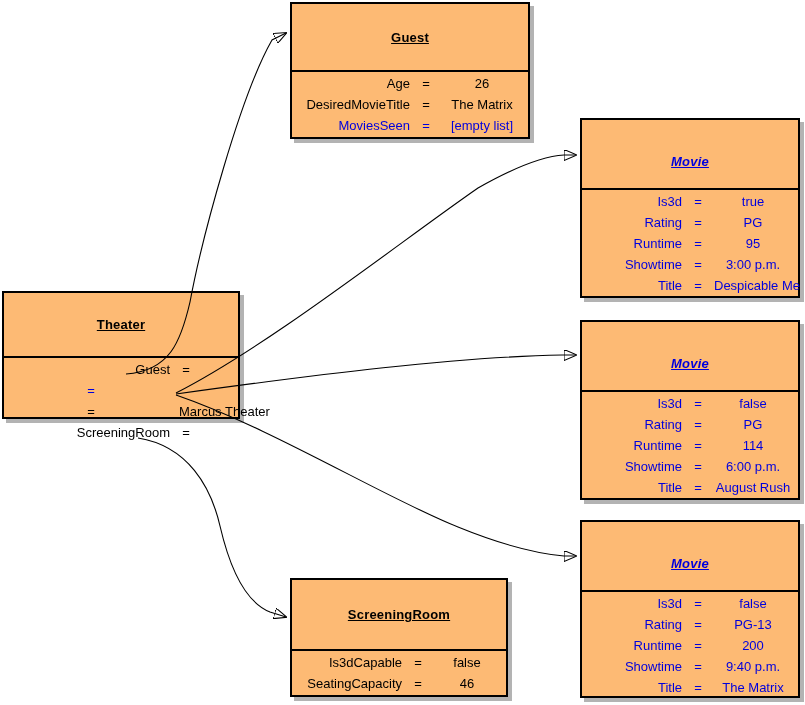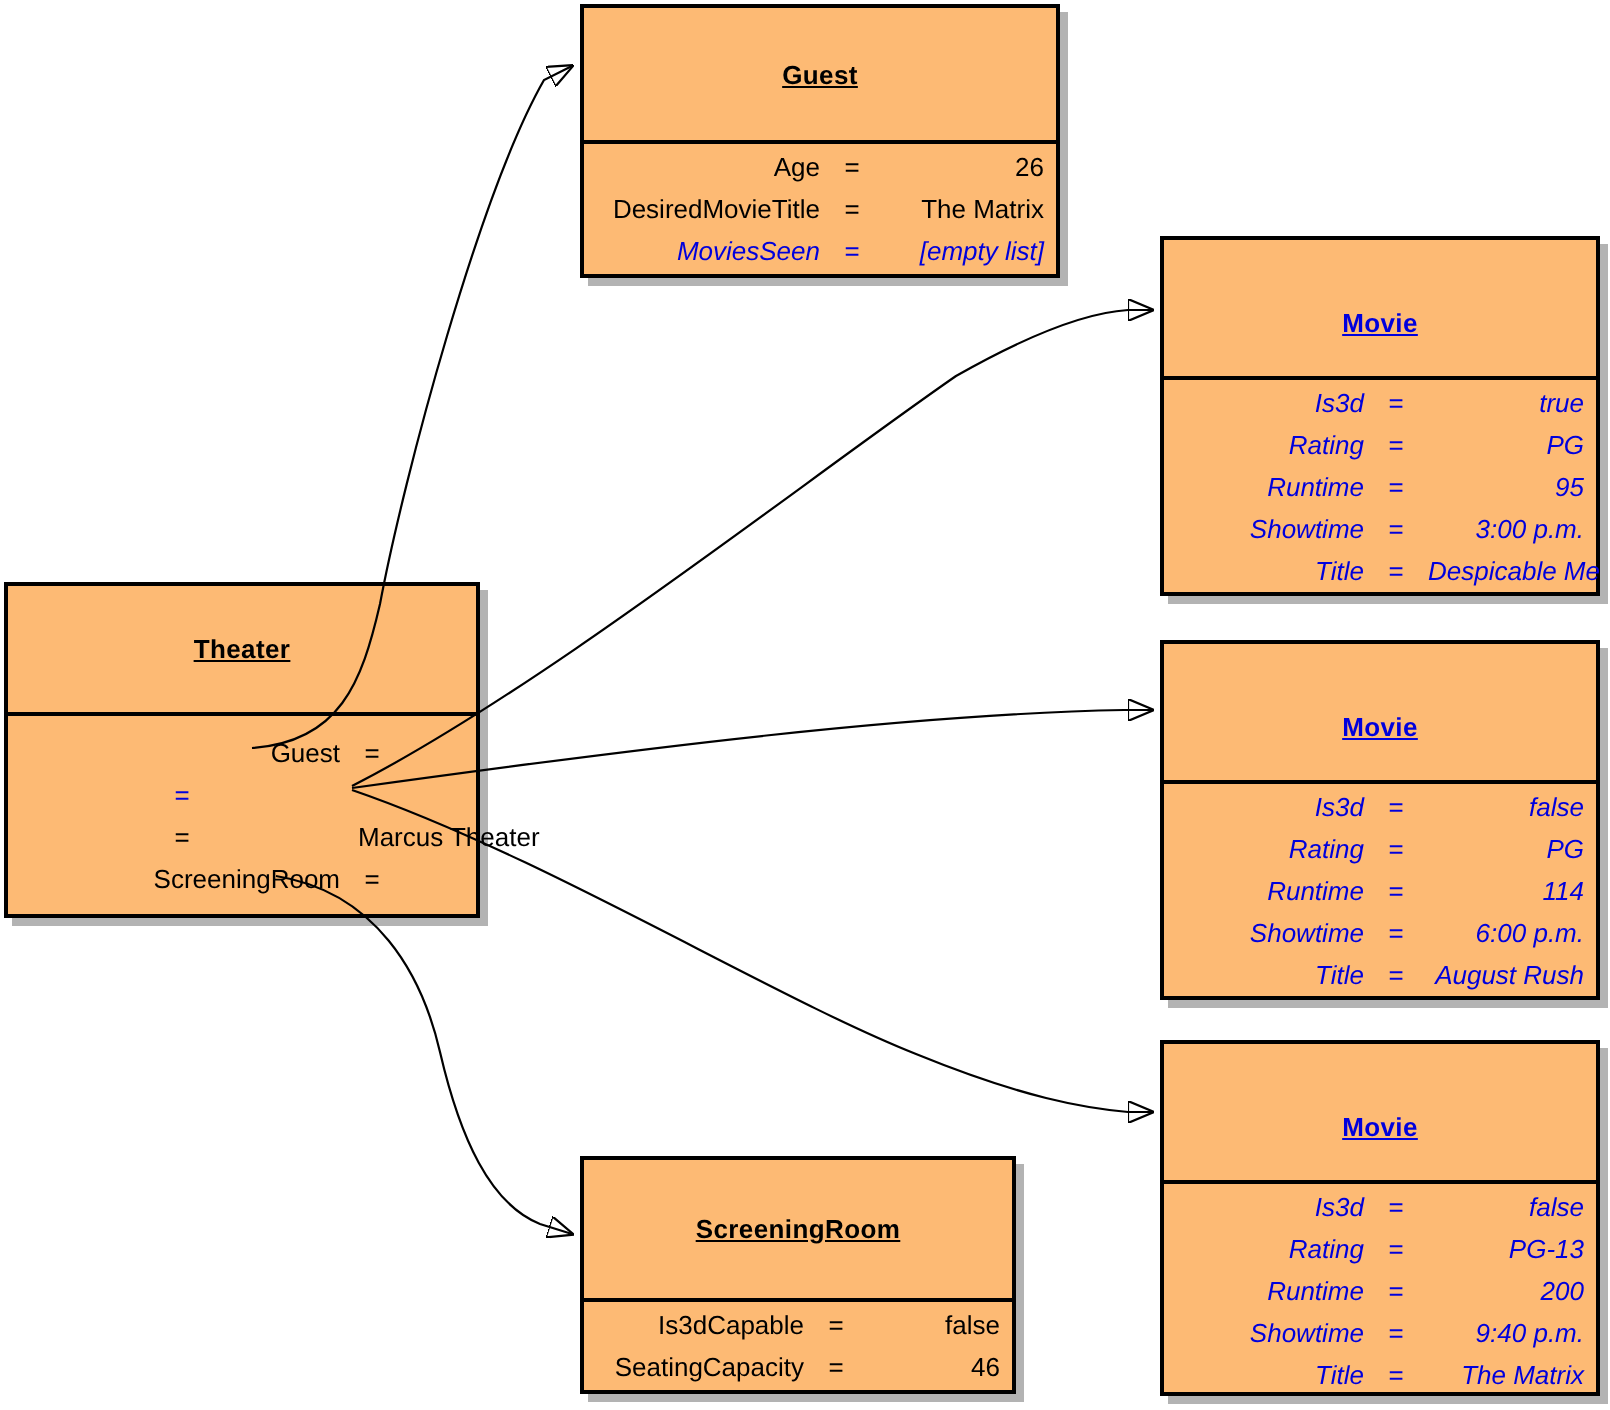--- a/index.html
+++ b/index.html
@@ -22,43 +22,43 @@
   .obj-title{
     box-sizing:border-box;
     border-bottom:2px solid #000000;
     display:flex;align-items:center;justify-content:center;
     flex:0 0 auto;
   }
   .obj-title .tt{
     font-size:13px;font-weight:bold;text-decoration:underline;
     color:#000000;letter-spacing:0.2px;
   }
-  .obj.movie .obj-title .tt{color:var(--ref-color,#0000dd);margin-top:14px;}
+  .obj.movie .obj-title .tt{color:var(--ref-color,#0000dd);font-style:italic;margin-top:14px;}
   .rows{
     flex:1 1 auto;
     display:flex;flex-direction:column;justify-content:center;
     padding:1px 6px 1px 8px;
   }
   .row{
     display:grid;
     grid-template-columns:var(--ncol) 14px 1fr;
     column-gap:9px;
     align-items:center;
     height:21px;
     font-size:13px;
     color:#000000;
   }
   .row .an{text-align:right;white-space:nowrap;}
   .row .eq{text-align:center;}
-  .row .av{text-align:right;white-space:nowrap;}
+  .row .av{text-align:center;white-space:nowrap;}
   .row.ref .an,.row.ref .av,.row.ref .eq{
     color:var(--ref-color,#0000dd);
   }
-  .row.ref .an,.row.ref .av{font-style:italic;}
-  #theater{left:2px;top:291px;width:238px;height:168px;--ncol:158px;}
+  .row.ref .an,.row.ref .av{}
+  #theater{left:2px;top:291px;width:238px;height:128px;--ncol:158px;}
   #theater .obj-title{height:65px;}
   #guest{left:290px;top:2px;width:240px;height:137px;--ncol:110px;}
   #guest .obj-title{height:68px;}
   #movie1{left:580px;top:118px;width:220px;height:180px;--ncol:92px;}
   #movie2{left:580px;top:320px;width:220px;height:180px;--ncol:92px;}
   #movie3{left:580px;top:520px;width:220px;height:178px;--ncol:92px;}
   .obj.movie .obj-title{height:70px;}
   #screeningroom{left:290px;top:578px;width:218px;height:119px;--ncol:102px;}
   #screeningroom .obj-title{height:71px;}
   #wires{

